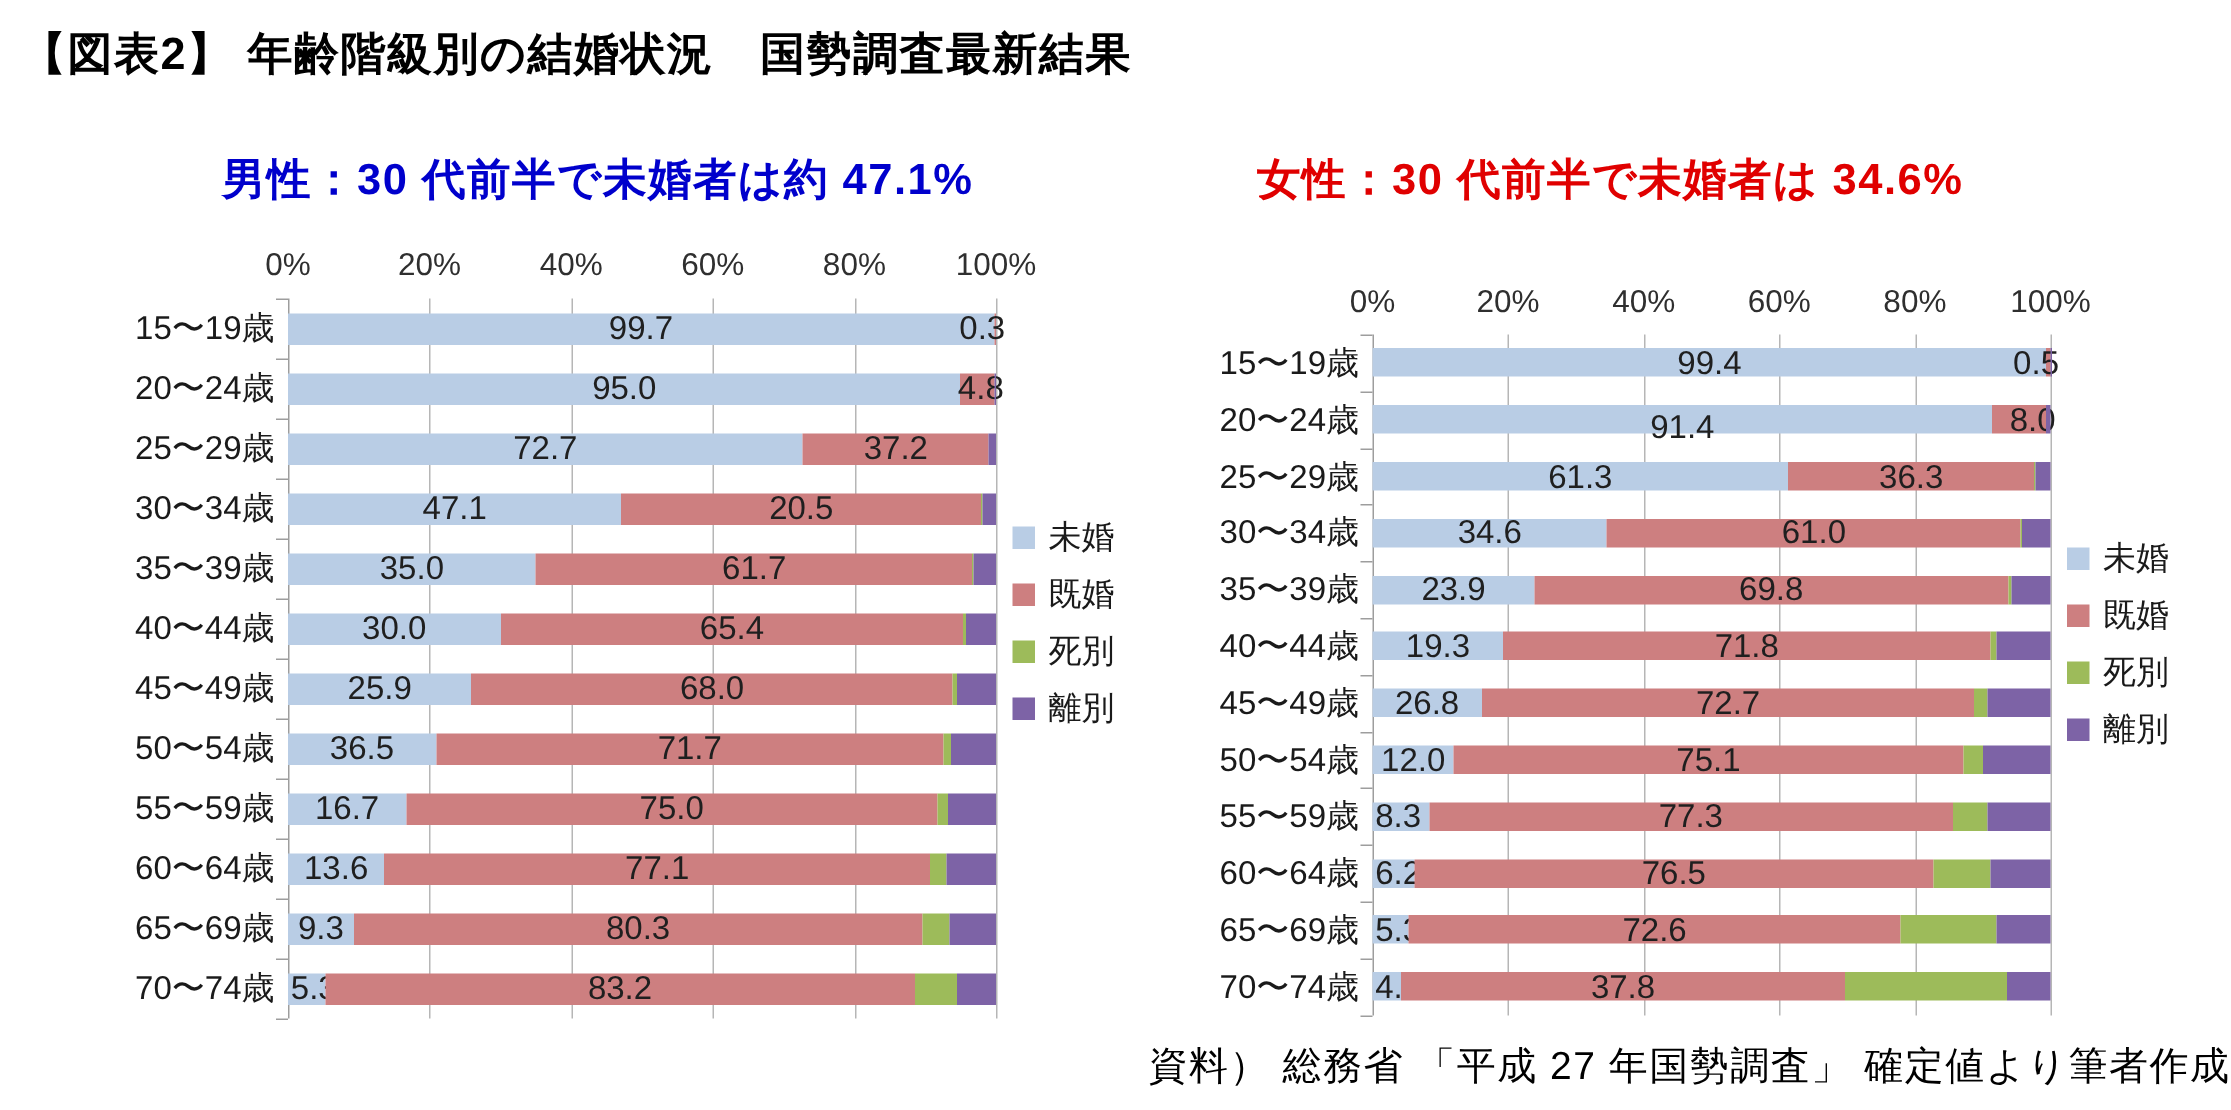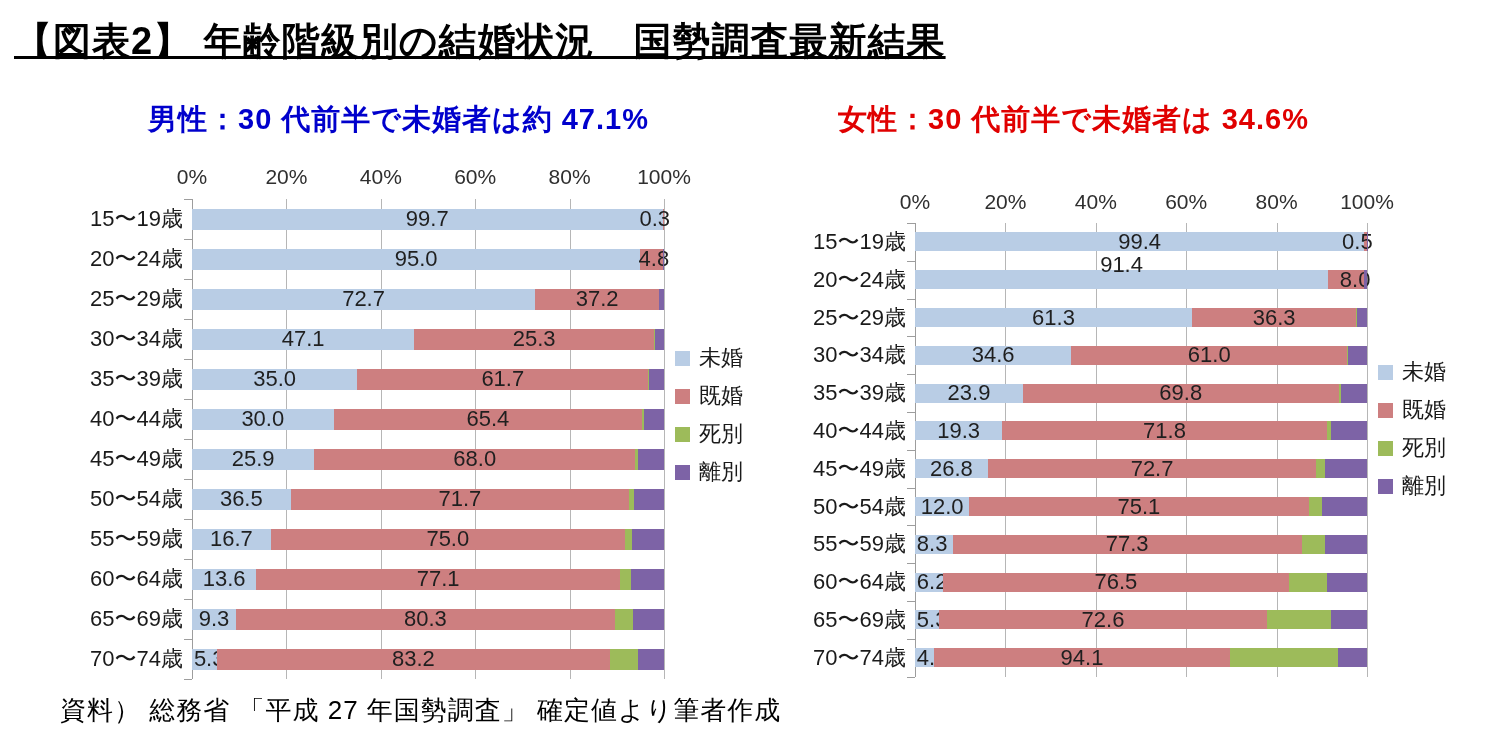--- a/index.html
+++ b/index.html
@@ -2,21 +2,21 @@
 <html><head>
 <meta charset="utf-8">
 <style>
   html,body{margin:0;padding:0;background:#ffffff;}
   body{
     font-family:"Liberation Sans","DejaVu Sans",sans-serif;
     width:1487px;height:740px;position:relative;overflow:hidden;color:#000;
   }
   .title{
     position:absolute;left:14px;top:16px;
-    font-size:38px;font-weight:bold;letter-spacing:1px;white-space:nowrap;text-decoration:underline;
+    font-size:30px;font-weight:bold;letter-spacing:1px;white-space:nowrap;
   }
   .subtitle{
     position:absolute;top:100px;font-size:29px;font-weight:bold;white-space:nowrap;letter-spacing:1px;
   }
   #subtitle-0{left:148px;}
   #subtitle-1{left:838px;}
   .plot{position:absolute;}
   .gridline{position:absolute;top:0;bottom:0;width:1px;background:#b6b6b6;}
   .gridline.axis{background:#9d9d9d;}
   .cat-tick{position:absolute;height:1px;width:8px;background:#9d9d9d;}
@@ -30,21 +30,21 @@
   }
   .segment{position:absolute;}
   .val-label{
     position:absolute;font-size:22px;color:#1f1f1f;white-space:nowrap;line-height:1;
   }
   .legend{position:absolute;}
   .legend-item{display:flex;align-items:center;height:38px;}
   .legend-swatch{width:15px;height:15px;margin-right:9px;flex:0 0 auto;}
   .legend-label{font-size:22px;color:#1a1a1a;white-space:nowrap;}
   .caption{
-    position:absolute;left:60px;right:0;top:693px;text-align:left;
+    position:absolute;left:60px;right:0;top:693px;text-align:right;
     font-size:26px;color:#000;white-space:nowrap;letter-spacing:1px;
   }
 </style>
 </head>
 <body>
 
 <div class="page">
   <div class="title">【図表2】 年齢階級別の結婚状況　国勢調査最新結果</div>
 
   <div id="subtitle-0" class="subtitle" style="color: rgb(0, 0, 204);">男性：30 代前半で未婚者は約 47.1%</div>
@@ -90,21 +90,21 @@
       <div class="cat-label" style="top: 100px;">25〜29歳</div>
       <div class="segment" style="left: 0%; width: 72.7%; top: 89.5px; height: 21px; background: rgb(185, 205, 229);"></div>
       <span class="val-label" style="top: 100px; left: 36.35%; transform: translate(-50%, -50%);">72.7</span>
       <div class="segment" style="left: 72.7%; width: 26.3%; top: 89.5px; height: 21px; background: rgb(205, 127, 128);"></div>
       <span class="val-label" style="top: 100px; left: 85.85%; transform: translate(-50%, -50%);">37.2</span>
       <div class="segment" style="left: 99%; width: 1%; top: 89.5px; height: 21px; background: rgb(125, 99, 166);"></div>
       <div class="cat-label" style="top: 140px;">30〜34歳</div>
       <div class="segment" style="left: 0%; width: 47.1%; top: 129.5px; height: 21px; background: rgb(185, 205, 229);"></div>
       <span class="val-label" style="top: 140px; left: 23.55%; transform: translate(-50%, -50%);">47.1</span>
       <div class="segment" style="left: 47.1%; width: 50.8%; top: 129.5px; height: 21px; background: rgb(205, 127, 128);"></div>
-      <span class="val-label" style="top: 140px; left: 72.5%; transform: translate(-50%, -50%);">25.3</span>
+      <span class="val-label" style="top: 140px; left: 72.5%; transform: translate(-50%, -50%);">20.5</span>
       <div class="segment" style="left: 97.9%; width: 0.1%; top: 129.5px; height: 21px; background: rgb(157, 187, 90);"></div>
       <div class="segment" style="left: 98%; width: 2%; top: 129.5px; height: 21px; background: rgb(125, 99, 166);"></div>
       <div class="cat-label" style="top: 180px;">35〜39歳</div>
       <div class="segment" style="left: 0%; width: 35%; top: 169.5px; height: 21px; background: rgb(185, 205, 229);"></div>
       <span class="val-label" style="top: 180px; left: 17.5%; transform: translate(-50%, -50%);">35.0</span>
       <div class="segment" style="left: 35%; width: 61.7%; top: 169.5px; height: 21px; background: rgb(205, 127, 128);"></div>
       <span class="val-label" style="top: 180px; left: 65.85%; transform: translate(-50%, -50%);">61.7</span>
       <div class="segment" style="left: 96.7%; width: 0.2%; top: 169.5px; height: 21px; background: rgb(157, 187, 90);"></div>
       <div class="segment" style="left: 96.9%; width: 3.1%; top: 169.5px; height: 21px; background: rgb(125, 99, 166);"></div>
       <div class="cat-label" style="top: 220px;">40〜44歳</div>
@@ -184,21 +184,21 @@
       <div class="cat-tick" style="left: -8px; top: 415.8px;"></div>
       <div class="cat-tick" style="left: -8px; top: 453.6px;"></div>
       <div class="cat-label" style="top: 18.9px;">15〜19歳</div>
       <div class="segment" style="left: 0%; width: 99.4%; top: 9.4px; height: 19px; background: rgb(185, 205, 229);"></div>
       <span class="val-label" style="top: 18.9px; left: 49.7%; transform: translate(-50%, -50%);">99.4</span>
       <div class="segment" style="left: 99.4%; width: 0.5%; top: 9.4px; height: 19px; background: rgb(205, 127, 128);"></div>
       <span class="val-label" style="top: 18.9px; left: 99.9%; transform: translate(-80%, -50%);">0.5</span>
       <div class="segment" style="left: 99.9%; width: 0.1%; top: 9.4px; height: 19px; background: rgb(125, 99, 166);"></div>
       <div class="cat-label" style="top: 56.7px;">20〜24歳</div>
       <div class="segment" style="left: 0%; width: 91.4%; top: 47.2px; height: 19px; background: rgb(185, 205, 229);"></div>
-      <span class="val-label" style="top: 42px; left: 45.7%; transform: translate(-50%, -50%);">91.4</span>
+      <span class="val-label" style="top: 62px; left: 45.7%; transform: translate(-50%, -50%);">91.4</span>
       <div class="segment" style="left: 91.4%; width: 8%; top: 47.2px; height: 19px; background: rgb(205, 127, 128);"></div>
       <span class="val-label" style="top: 56.7px; left: 99.4%; transform: translate(-80%, -50%);">8.0</span>
       <div class="segment" style="left: 99.4%; width: 0.6%; top: 47.2px; height: 19px; background: rgb(125, 99, 166);"></div>
       <div class="cat-label" style="top: 94.5px;">25〜29歳</div>
       <div class="segment" style="left: 0%; width: 61.3%; top: 85px; height: 19px; background: rgb(185, 205, 229);"></div>
       <span class="val-label" style="top: 94.5px; left: 30.65%; transform: translate(-50%, -50%);">61.3</span>
       <div class="segment" style="left: 61.3%; width: 36.3%; top: 85px; height: 19px; background: rgb(205, 127, 128);"></div>
       <span class="val-label" style="top: 94.5px; left: 79.45%; transform: translate(-50%, -50%);">36.3</span>
       <div class="segment" style="left: 97.6%; width: 0.1%; top: 85px; height: 19px; background: rgb(157, 187, 90);"></div>
       <div class="segment" style="left: 97.7%; width: 2.3%; top: 85px; height: 19px; background: rgb(125, 99, 166);"></div>
@@ -255,21 +255,21 @@
       <div class="segment" style="left: 0%; width: 5.3%; top: 387.4px; height: 19px; background: rgb(185, 205, 229);"></div>
       <span class="val-label" style="top: 396.9px; left: 0.4%; transform: translateY(-50%);">5.3</span>
       <div class="segment" style="left: 5.3%; width: 72.6%; top: 387.4px; height: 19px; background: rgb(205, 127, 128);"></div>
       <span class="val-label" style="top: 396.9px; left: 41.6%; transform: translate(-50%, -50%);">72.6</span>
       <div class="segment" style="left: 77.9%; width: 14.1%; top: 387.4px; height: 19px; background: rgb(157, 187, 90);"></div>
       <div class="segment" style="left: 92%; width: 8%; top: 387.4px; height: 19px; background: rgb(125, 99, 166);"></div>
       <div class="cat-label" style="top: 434.7px;">70〜74歳</div>
       <div class="segment" style="left: 0%; width: 4.3%; top: 425.2px; height: 19px; background: rgb(185, 205, 229);"></div>
       <span class="val-label" style="top: 434.7px; left: 0.4%; transform: translateY(-50%);">4.3</span>
       <div class="segment" style="left: 4.3%; width: 65.3%; top: 425.2px; height: 19px; background: rgb(205, 127, 128);"></div>
-      <span class="val-label" style="top: 434.7px; left: 36.95%; transform: translate(-50%, -50%);">94.1</span>
+      <span class="val-label" style="top: 434.7px; left: 36.95%; transform: translate(-50%, -50%);">37.8</span>
       <div class="segment" style="left: 69.6%; width: 23.9%; top: 425.2px; height: 19px; background: rgb(157, 187, 90);"></div>
       <div class="segment" style="left: 93.5%; width: 6.5%; top: 425.2px; height: 19px; background: rgb(125, 99, 166);"></div>
     </div>
 
   <div id="legend-0" class="legend" style="left: 675px; top: 339px;">
       <div class="legend-item">
         <span class="legend-swatch" style="background: rgb(185, 205, 229);"></span>
         <span class="legend-label">未婚</span>
       </div>
       <div class="legend-item">

